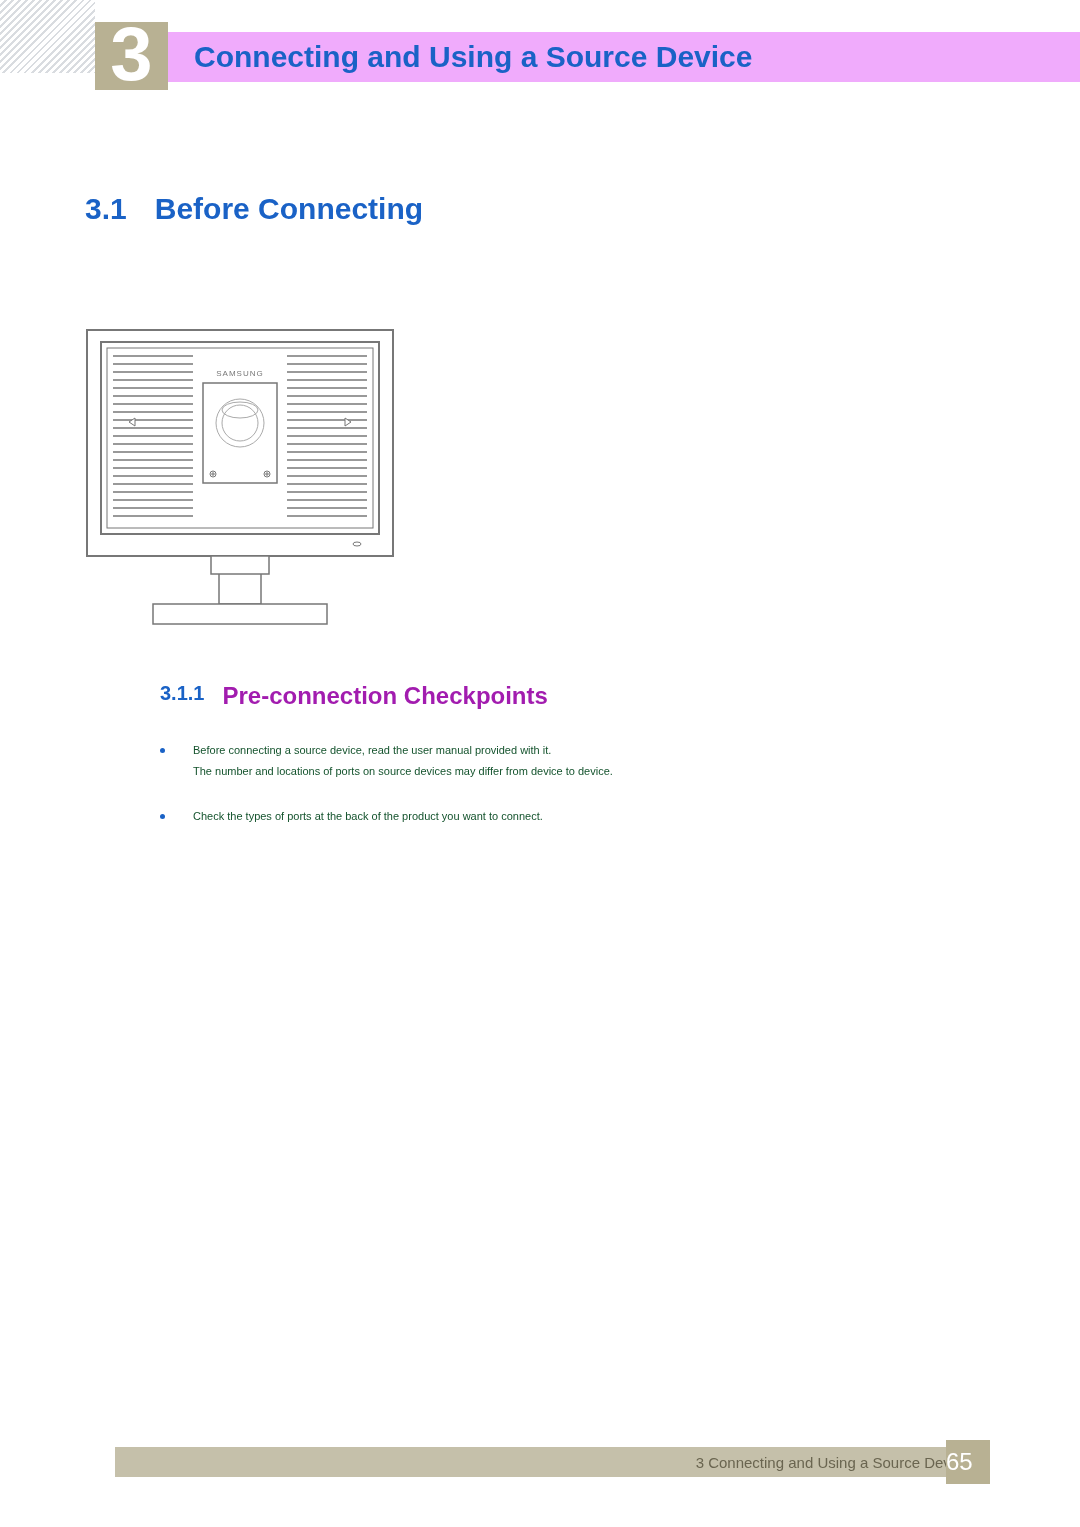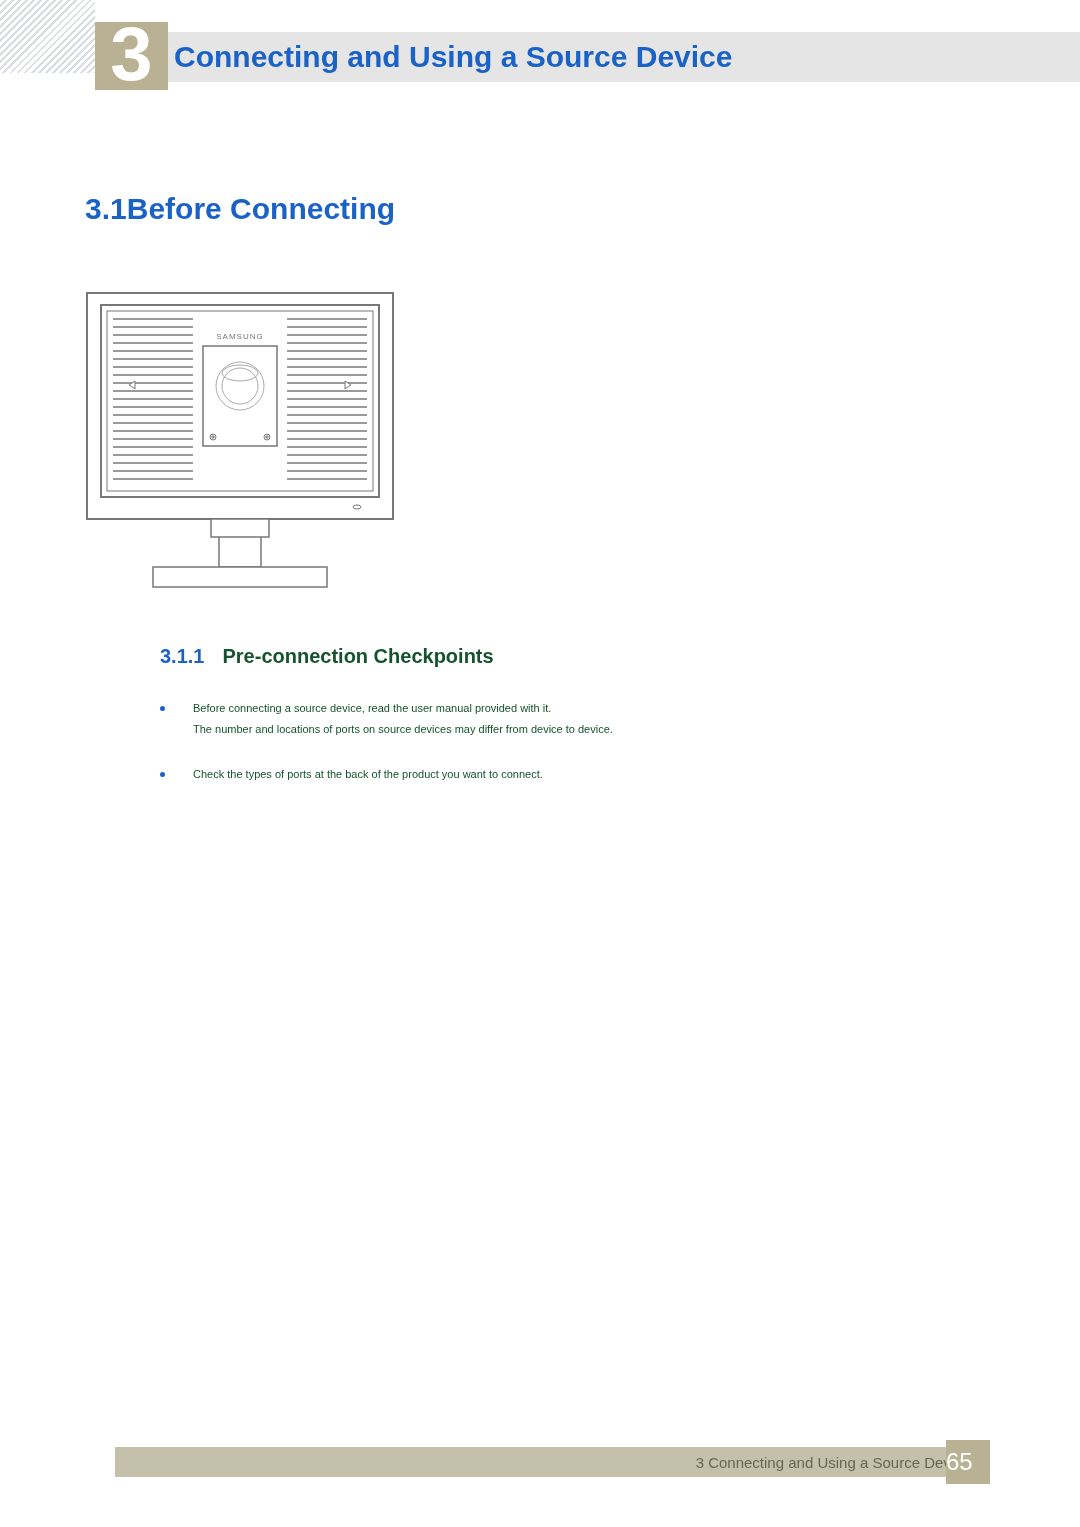--- a/index.html
+++ b/index.html
@@ -32,37 +32,38 @@
     font-size: 76px;
     font-weight: bold;
     color: #fff;
     line-height: 1;
     transform: translateY(-2px);
   }
   .header-bar {
     position: absolute;
     top: 32px; left: 168px; right: 0;
     height: 50px;
-    background: #e5e5e5;
+    background: #f0abfc;
     display: flex; align-items: center;
-    padding-left: 6px;
+    padding-left: 26px;
   }
   .header-bar h1 {
     font-size: 30px;
     font-weight: bold;
     color: #1a62c6;
   }
   .section {
     position: absolute;
     top: 192px; left: 85px; right: 60px;
   }
   .section-title {
     display: flex;
     align-items: baseline;
-    margin-bottom: 65px;
+    gap: 28px;
+    margin-bottom: 102px;
   }
   .section-num {
     font-size: 30px;
     font-weight: bold;
     color: #1a62c6;
   }
   .section-text {
     font-size: 30px;
     font-weight: bold;
     color: #1a62c6;
@@ -70,21 +71,21 @@
   .figure {
     margin-bottom: 50px;
   }
   .figure svg { display: inline-block; }
   .subsection {
     padding-left: 75px;
     margin-bottom: 30px;
   }
   .sub-title { display: flex; gap: 18px; margin-bottom: 28px; }
   .sub-num { font-size: 20px; font-weight: bold; color: #1a62c6; }
-  .sub-text { font-size: 20px; font-weight: bold; color: #14532d; }
+  .sub-text { font-size: 24px; font-weight: bold; color: #a21caf; }
   .bullets { padding-left: 75px; }
   .bullet { display: flex; gap: 28px; margin-bottom: 24px; }
   .dot {
     width: 5px; height: 5px;
     background: #1a62c6;
     border-radius: 50%;
     margin-top: 8px;
     flex-shrink: 0;
   }
   .bullet-body { font-size: 11px; color: #14532d; line-height: 1.9; }

